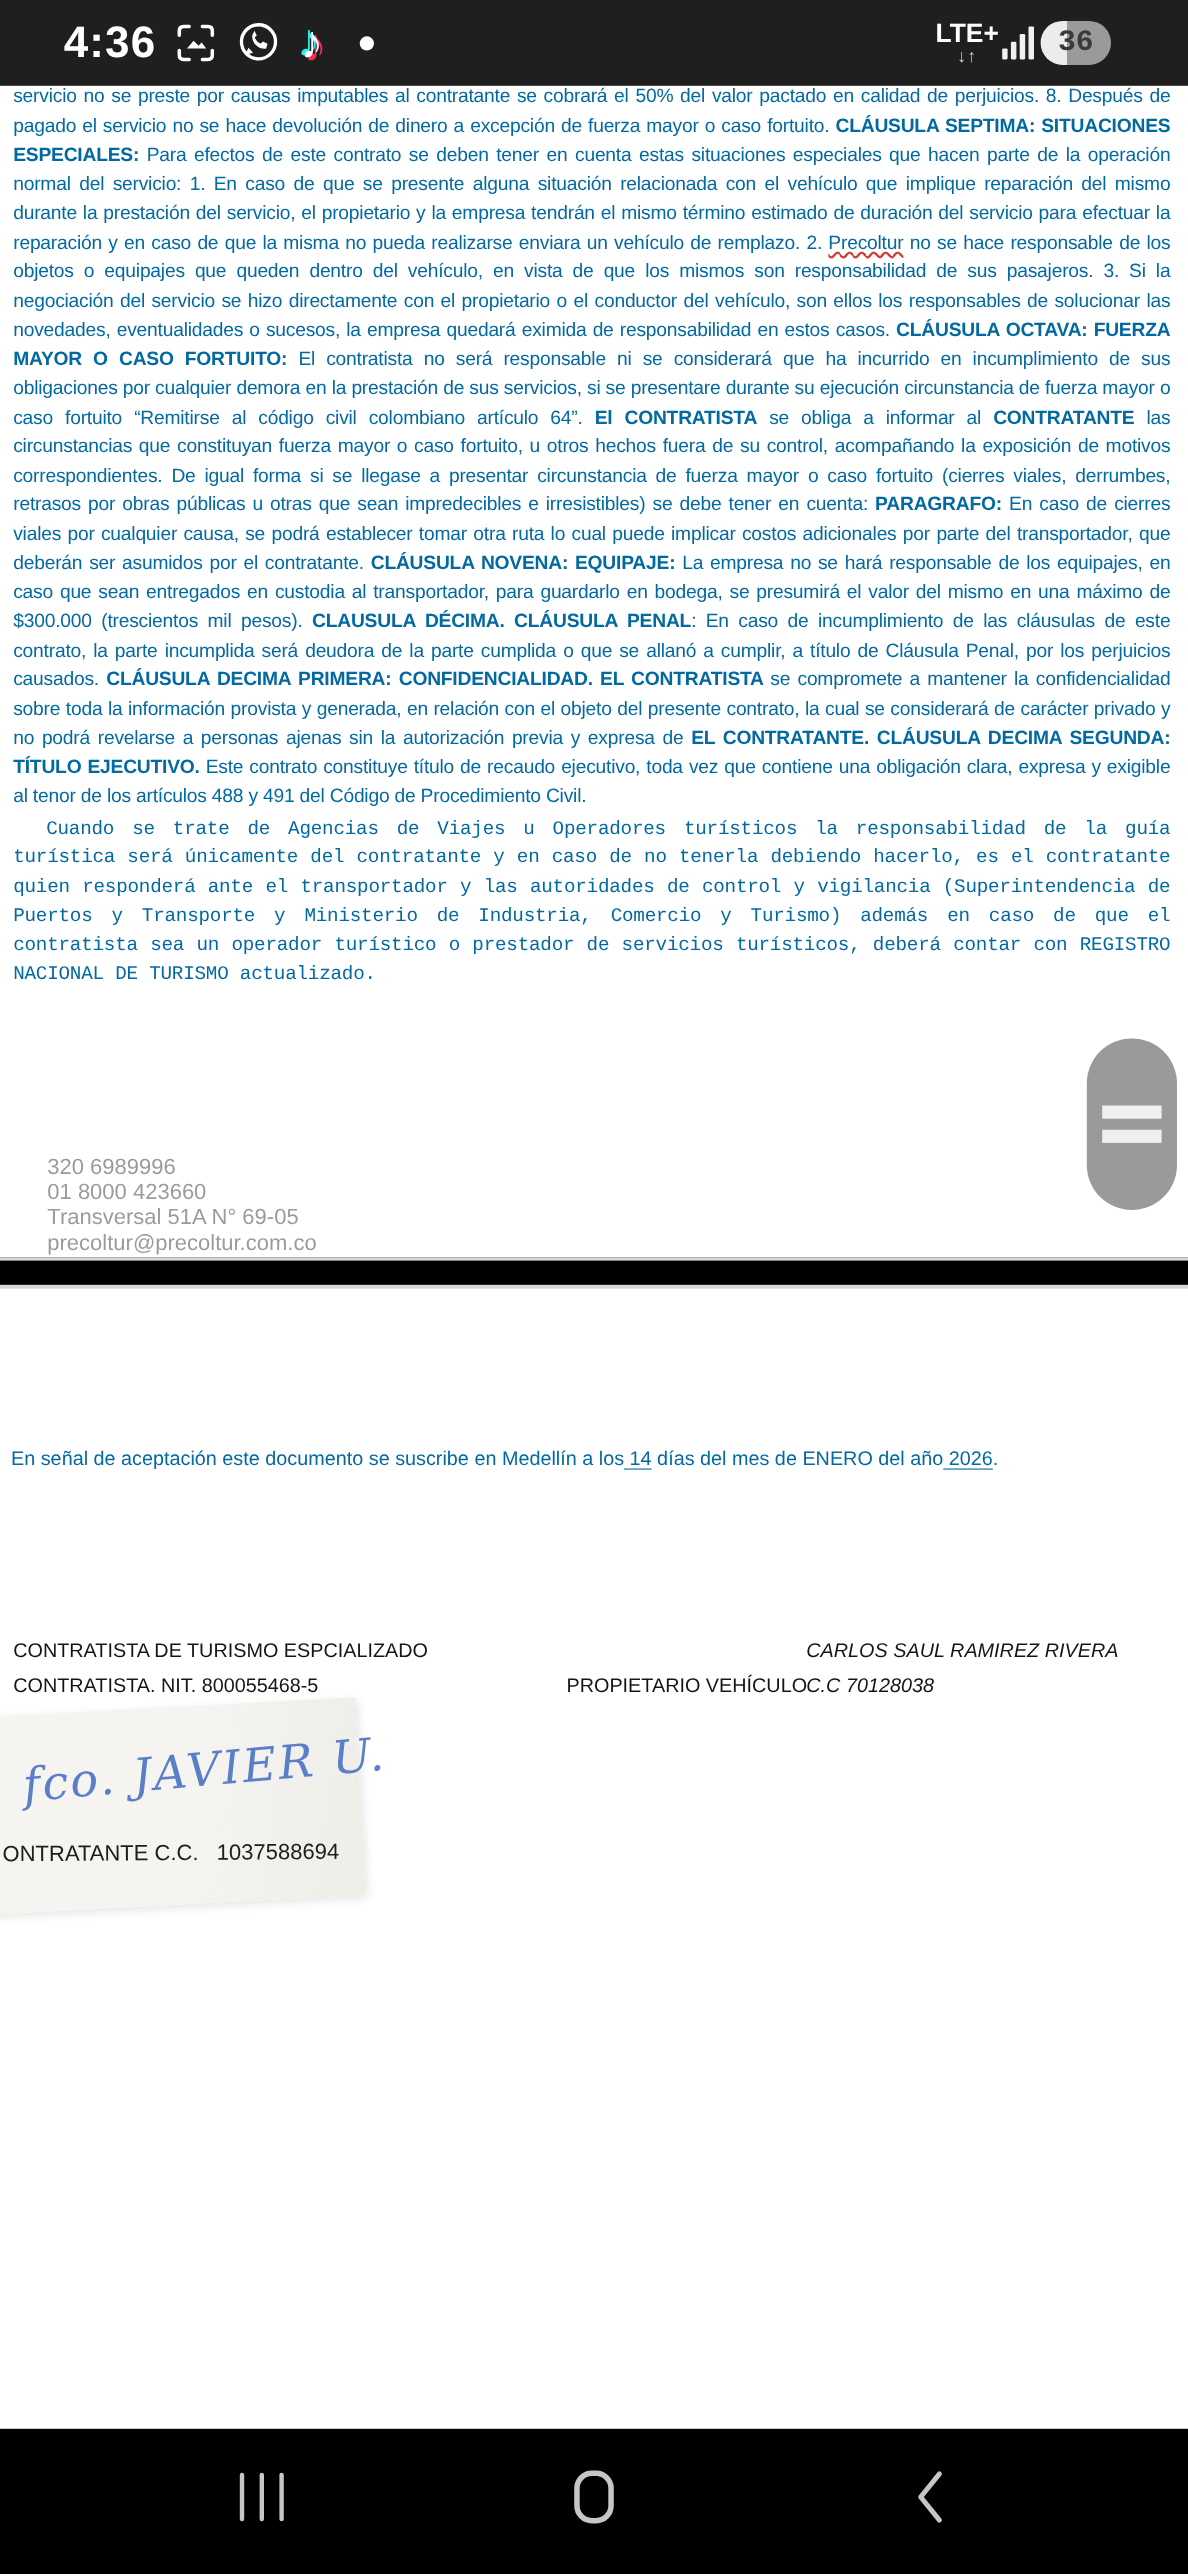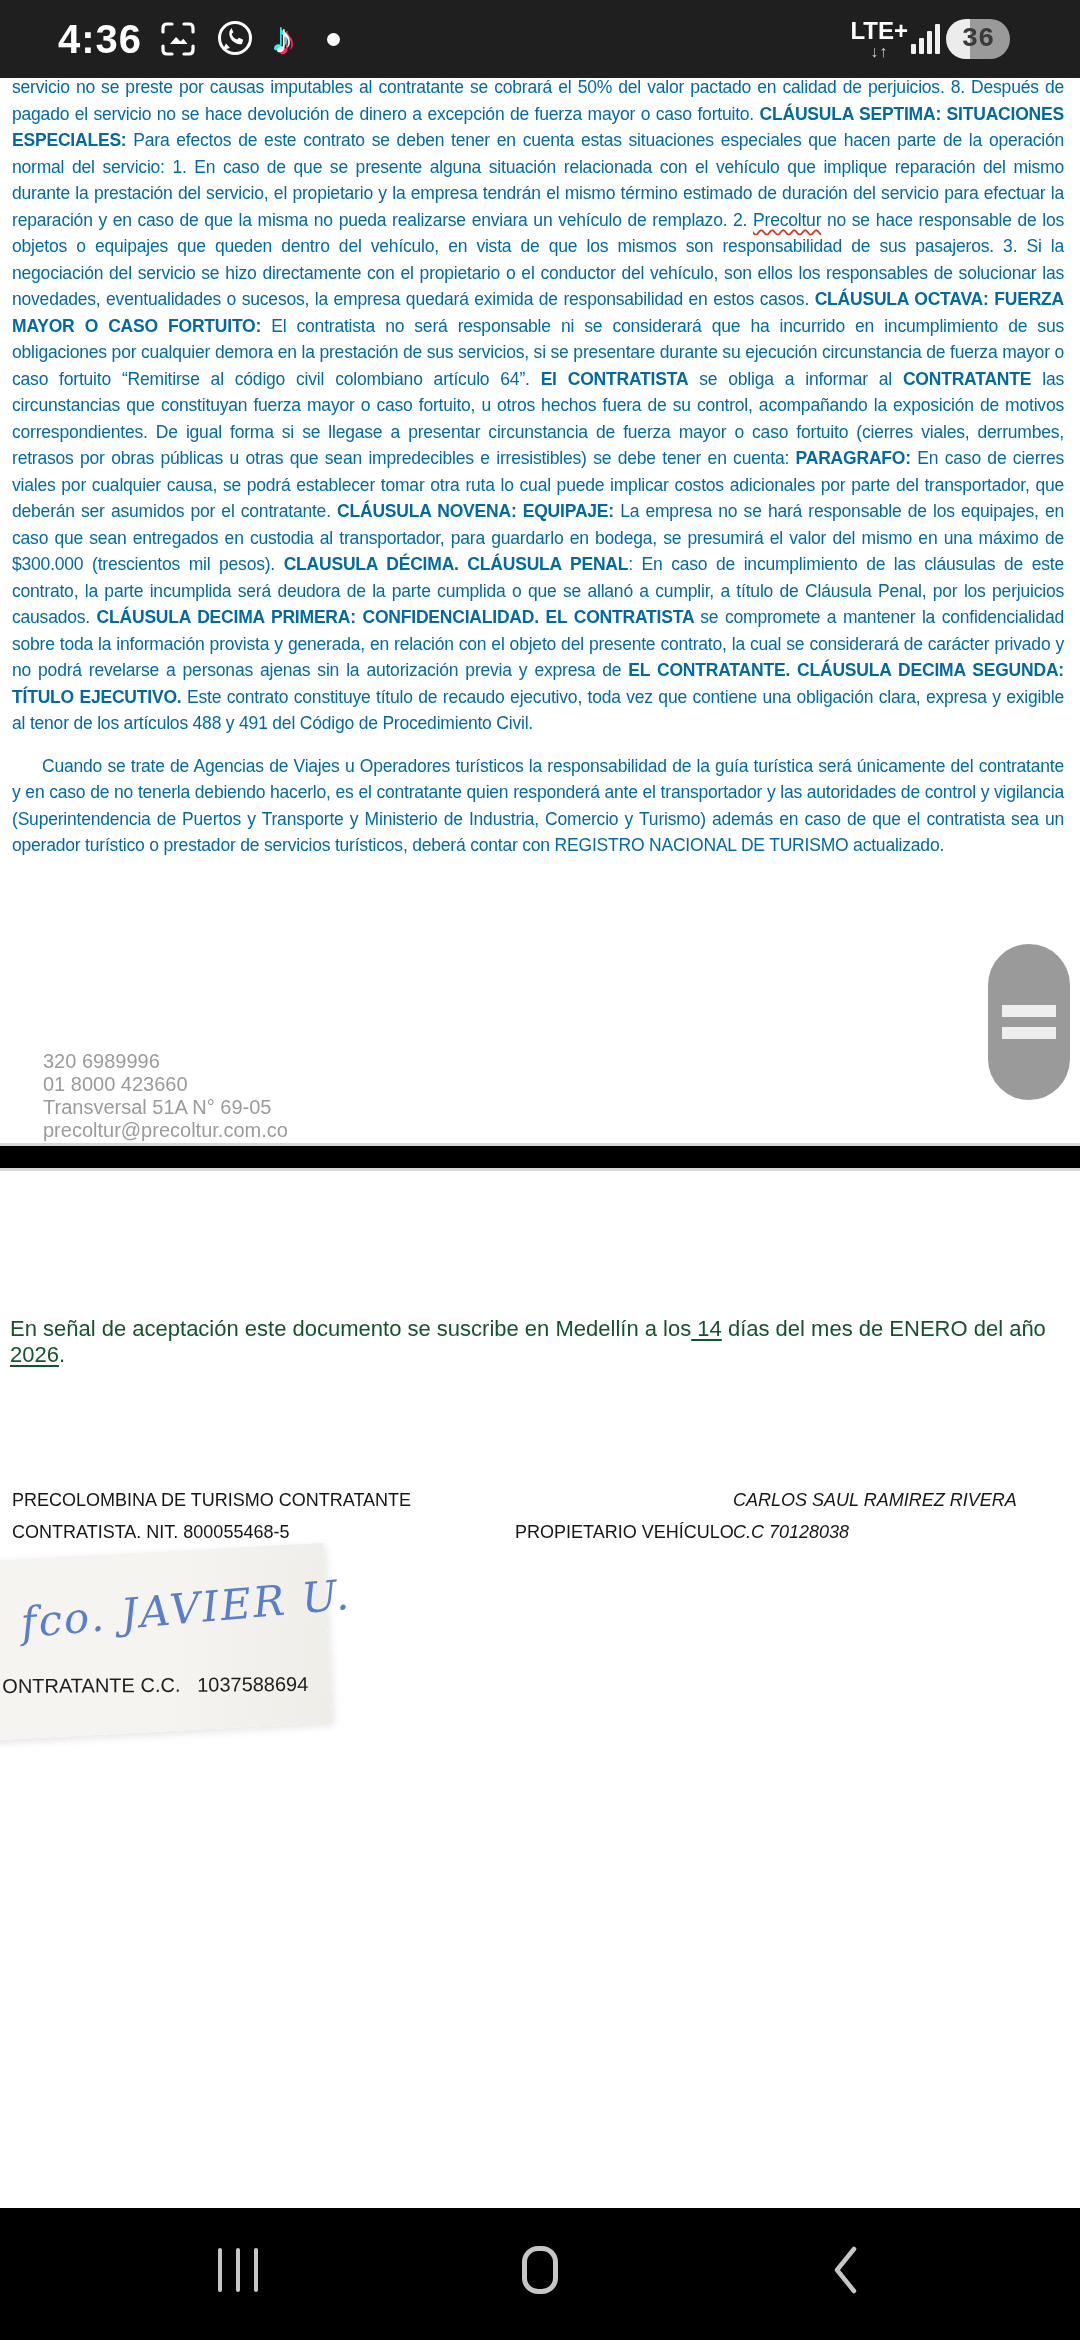--- a/index.html
+++ b/index.html
@@ -19,38 +19,38 @@
   .lte-t{font-size:24px;font-weight:bold;color:#fff;}
   .lte-a{font-size:16px;color:#c9c9c9;margin-top:1px;letter-spacing:1px;}
   .battery{width:64px;height:40px;border-radius:20px;display:flex;align-items:center;justify-content:center;
            background:linear-gradient(90deg,#ececec 0 38%,#9a9a9a 38%);}
   .battery span{font-size:27px;font-weight:bold;color:#3a3a3a;font-family:Liberation Mono, monospace;}
 
   
   .doc-text{position:absolute;left:12px;top:74px;width:1052px;z-index:1;
             font-size:17.5px;line-height:26.5px;letter-spacing:-0.2px;text-align:justify;color:#0369a1;}
   .doc-text p{margin:0;}
-  .doc-text p + p{margin-top:16px;text-indent:30px;}
+  .doc-text p + p{margin-top:4px;text-indent:30px;font-family:Liberation Mono, monospace;}
   .b{font-weight:bold;}
   .u{text-decoration:underline;text-underline-offset:3px;}
   .sq{text-decoration:underline wavy #d23f31;text-decoration-thickness:1.5px;text-underline-offset:3px;}
 
   .contact{position:absolute;left:26px;top:1050px;color:#9b9b9b;font-size:20px;line-height:23px;z-index:1;margin-left:17px;}
 
   
   .fab{position:absolute;left:988px;top:944px;width:82px;height:156px;border-radius:41px;
        background:#9a9a9a;z-index:20;display:flex;flex-direction:column;align-items:center;justify-content:center;gap:10px;}
   .fab .bar{width:54px;height:12px;background:#efefef;}
 
   
   .divider{position:absolute;left:0;top:1143px;width:1080px;height:22px;background:#000;
            border-top:3px solid #d8d8d8;border-bottom:3px solid #d8d8d8;box-sizing:content-box;z-index:2;}
 
   
-  .acceptance{position:absolute;left:10px;top:1316px;width:1056px;font-size:22px;color:#14532d;z-index:1;}
+  .acceptance{position:absolute;left:10px;top:1316px;width:1056px;font-size:18px;color:#0369a1;z-index:1;}
   .sig-row{position:absolute;left:0;width:1080px;font-size:18px;color:#151515;z-index:1;}
   .sig-row .cL{position:absolute;left:12px;top:0;}
   .sig-row .cM{position:absolute;left:515px;top:0;}
   .sig-row .cR{position:absolute;left:733px;top:0;font-style:italic;}
 
   .sig-patch{position:absolute;left:-22px;top:1552px;width:350px;height:180px;z-index:3;
              background:linear-gradient(100deg,#f5f4f0 55%,#eeede8);transform:rotate(-3deg);
              box-shadow:2px 3px 9px rgba(0,0,0,0.10);}
   .handwriting{position:absolute;left:44px;top:34px;font-family:"DejaVu Serif",serif;font-style:italic;
                font-size:42px;color:#5b7ec9;letter-spacing:2px;transform:rotate(-2deg);white-space:pre;}
@@ -114,21 +114,21 @@
       <div>Transversal 51A N° 69-05</div>
       <div>precoltur@precoltur.com.co</div>
     </div>
 
     <div class="divider"></div>
 
     <div>
       <div class="acceptance"><span>En señal de aceptación este documento se suscribe en Medellín a los</span><span class="u"> 14</span><span> días del mes de ENERO  del año</span><span class="u"> 2026</span><span>.</span></div>
 
       <div class="sig-row" style="top:1490px;">
-        <span class="cL">PRECOLOMBINA DE TURISMO CONTRATANTE</span>
+        <span class="cL">CONTRATISTA DE TURISMO ESPCIALIZADO</span>
         <span class="cR">CARLOS SAUL RAMIREZ RIVERA</span>
       </div>
       <div class="sig-row" style="top:1522px;">
         <span class="cL">CONTRATISTA. NIT. 800055468-5</span>
         <span class="cM">PROPIETARIO VEHÍCULO</span>
         <span class="cR">C.C 70128038</span>
       </div>
 
       <div class="sig-patch">
         <div class="handwriting">fco. JAVIER U.</div>

